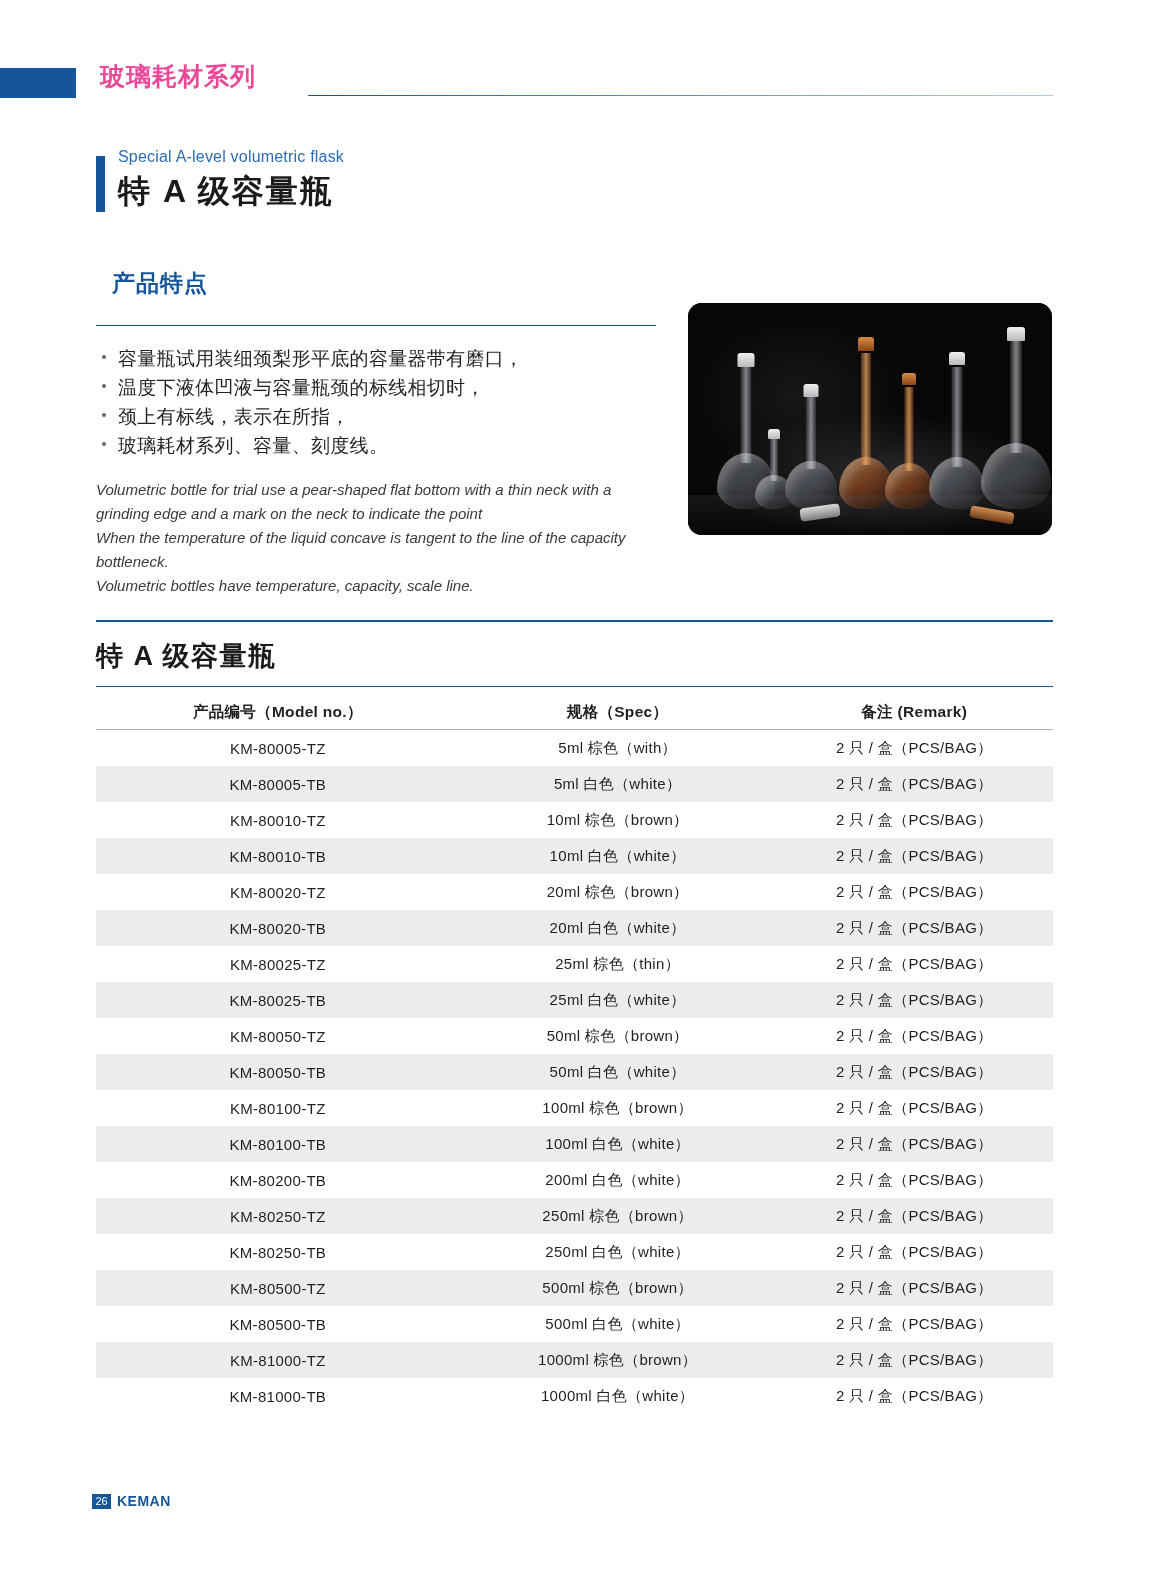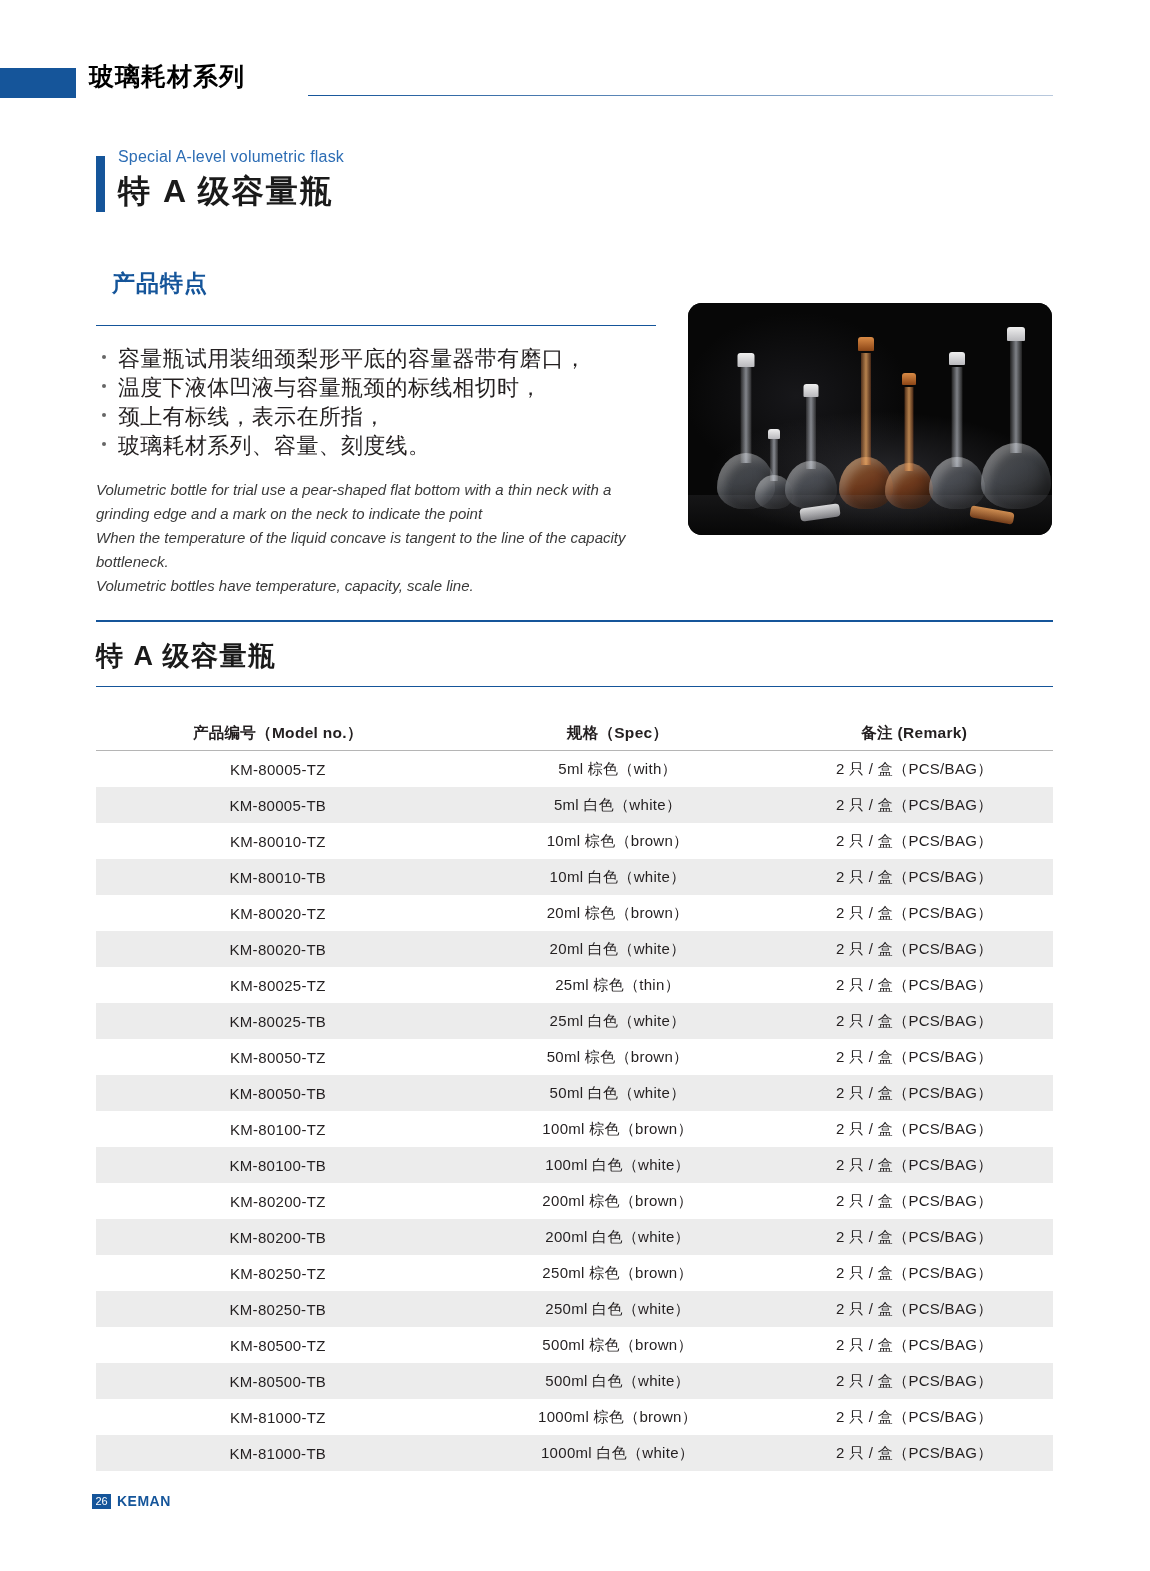--- a/index.html
+++ b/index.html
@@ -27,25 +27,25 @@
   .header-block {
     position: absolute;
     left: 0;
     top: 8px;
     width: 76px;
     height: 30px;
     background: #15559a;
   }
   .header-title {
     position: absolute;
-    left: 89px;
+    left: 100px;
     top: 0;
     font-size: 25px;
     font-weight: bold;
-    color: #000000;
+    color: #ec4899;
     letter-spacing: 1px;
     white-space: nowrap;
   }
   .header-rule {
     position: absolute;
     left: 308px;
     top: 35px;
     width: 745px;
     height: 1px;
     background: linear-gradient(to right, #15559a, #b9c9dd);
@@ -108,21 +108,21 @@
     margin-bottom: 18px;
   }
   ul.feature-list {
     list-style: none;
     margin: 0;
     padding: 0;
   }
   ul.feature-list li {
     position: relative;
     padding-left: 22px;
-    font-size: 22px;
+    font-size: 19px;
     color: #231f20;
     line-height: 29px;
     letter-spacing: 0.3px;
   }
   ul.feature-list li::before {
     content: "";
     position: absolute;
     left: 6px;
     top: 11px;
     width: 4px;
@@ -230,21 +230,21 @@
     top: 686px;
     width: 957px;
     height: 1px;
     background: #15559a;
   }
 
   
   .spec-table {
     position: absolute;
     left: 96px;
-    top: 716px;
+    top: 695px;
     width: 957px;
     border-collapse: collapse;
     font-size: 15px;
   }
   .spec-table th {
     height: 32px;
     font-weight: bold;
     color: #231f20;
     font-size: 15.5px;
     border-bottom: 1px solid #b5b5b5;
@@ -436,25 +436,20 @@
         <td>KM-80100-TZ</td>
         <td>100ml 棕色（brown）</td>
         <td>2 只 / 盒（PCS/BAG）</td>
       </tr>
     <tr>
         <td>KM-80100-TB</td>
         <td>100ml 白色（white）</td>
         <td>2 只 / 盒（PCS/BAG）</td>
       </tr>
     <tr>
-        <td>KM-80200-TZ</td>
-        <td>200ml 棕色（brown）</td>
-        <td>2 只 / 盒（PCS/BAG）</td>
-      </tr>
-    <tr>
         <td>KM-80200-TB</td>
         <td>200ml 白色（white）</td>
         <td>2 只 / 盒（PCS/BAG）</td>
       </tr>
     <tr>
         <td>KM-80250-TZ</td>
         <td>250ml 棕色（brown）</td>
         <td>2 只 / 盒（PCS/BAG）</td>
       </tr>
     <tr>

